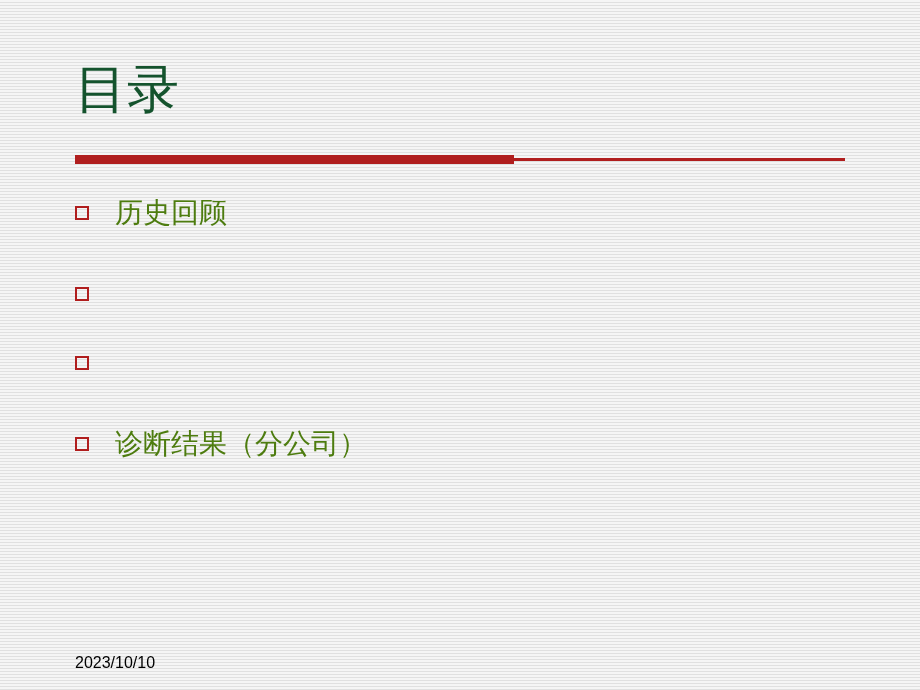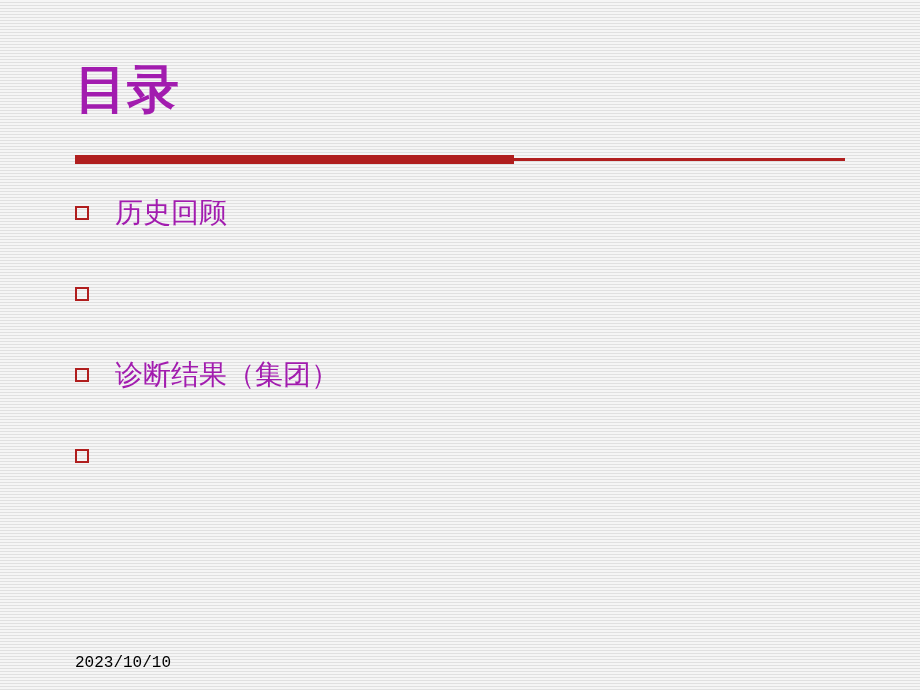--- a/index.html
+++ b/index.html
@@ -23,22 +23,22 @@
       overflow: hidden;
     }
     .slide-container {
       width: 100%;
       height: 100%;
       padding: 55px 75px 30px 75px;
       position: relative;
     }
     .title {
       font-size: 52px;
-      font-weight: bold;
-      color: #a21caf;
+      font-weight: normal;
+      color: #14532d;
       margin-bottom: 30px;
       font-family: "SimSun", serif;
     }
     .divider {
       position: relative;
       height: 9px;
       width: 100%;
       margin-bottom: 30px;
     }
     .divider-thick {
@@ -69,30 +69,30 @@
     .bullet-box {
       width: 14px;
       height: 14px;
       border: 2.5px solid #b01e1e;
       background: transparent;
       flex-shrink: 0;
       margin-right: 26px;
     }
     .toc-text {
       font-size: 28px;
-      color: #a21caf;
+      color: #4d7c0f;
       font-family: "SimSun", serif;
     }
     .footer-date {
       position: absolute;
       bottom: 18px;
       left: 75px;
       font-size: 16px;
       color: #000;
-      font-family: Liberation Mono, monospace;
+      font-family: Liberation Sans, sans-serif;
     }
   </style>
 </head>
 <body>
 
 <div class="slide-container">
   <h1 class="title">目录</h1>
 
   <div class="divider">
     <div class="divider-thin"></div>
@@ -102,21 +102,21 @@
   <ul class="toc-list">
     <li class="toc-item">
       <span class="bullet-box"></span>
       <span class="toc-text">历史回顾</span>
     </li>
     <li class="toc-item">
       <span class="bullet-box"></span>
     </li>
     <li class="toc-item">
       <span class="bullet-box"></span>
-      <span class="toc-text">诊断结果（集团）</span>
     </li>
     <li class="toc-item">
       <span class="bullet-box"></span>
+      <span class="toc-text">诊断结果（分公司）</span>
     </li>
   </ul>
 
   <div class="footer-date">2023/10/10</div>
 </div>
 
 </body></html>

